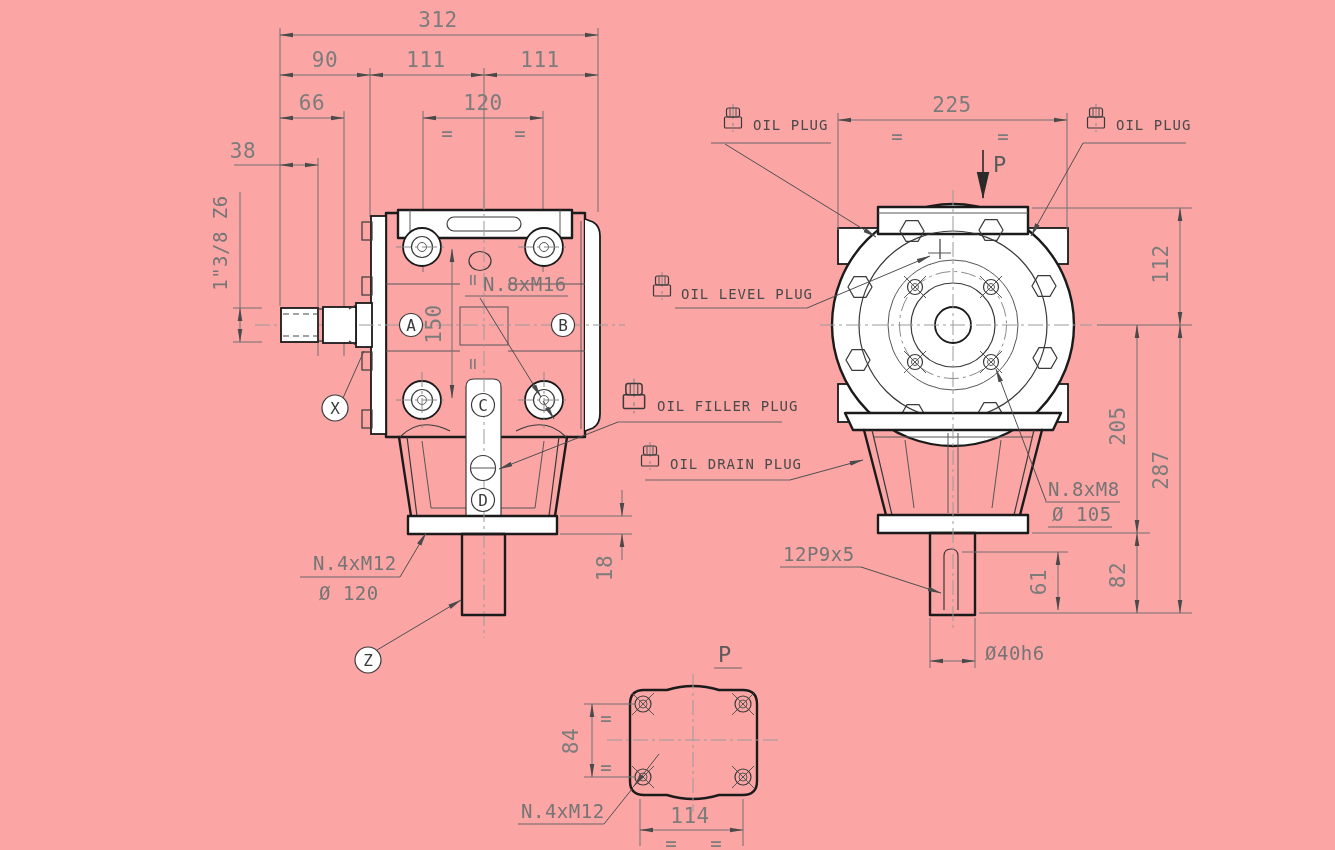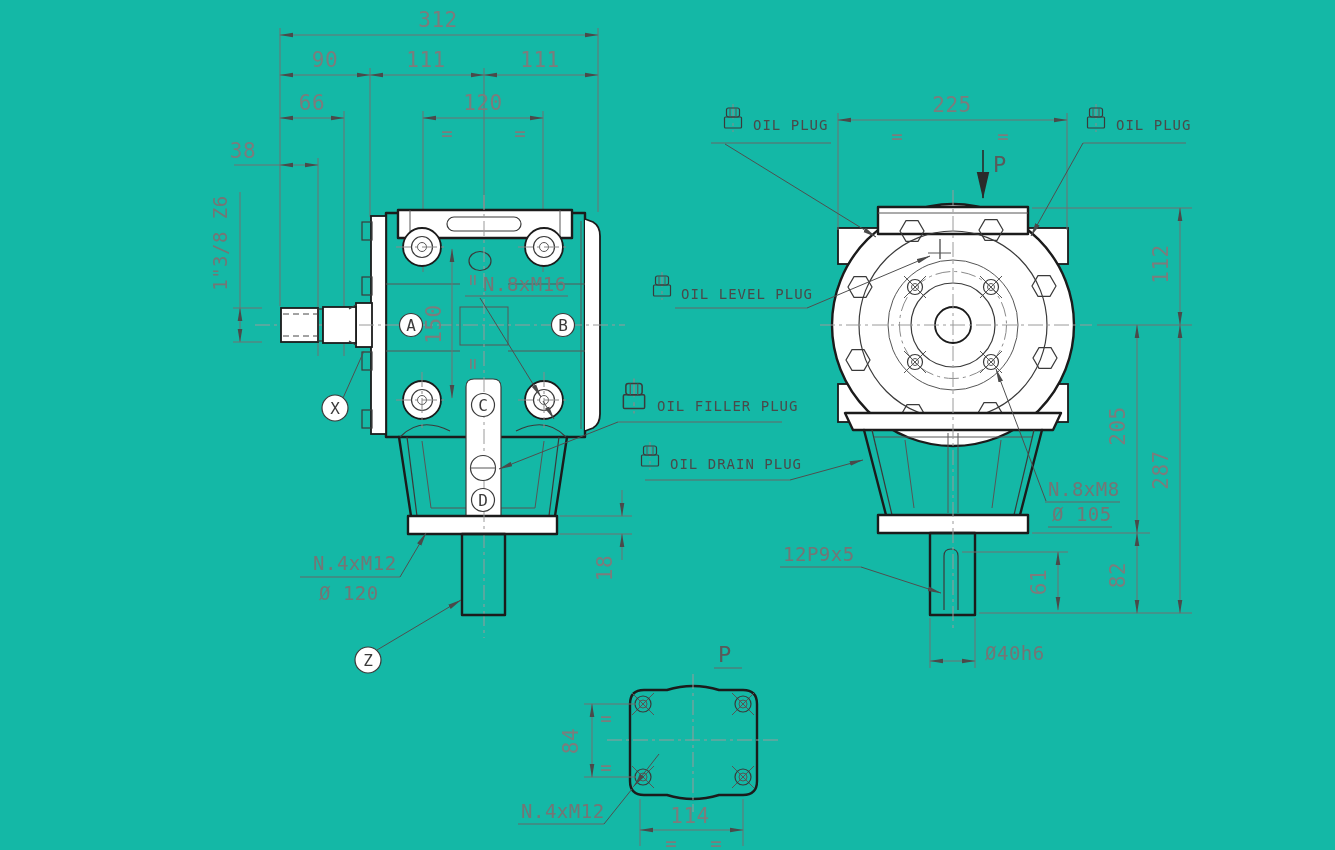--- a/index.html
+++ b/index.html
@@ -1,16 +1,16 @@
 <!DOCTYPE html>
 <html><head>
 <meta charset="utf-8">
 <style>
   html,body{margin:0;padding:0;background:#ffffff;}
-  .stage{position:relative;width:1335px;height:850px;background:#14b8a6;overflow:hidden;}
+  .stage{position:relative;width:1335px;height:850px;background:#fca5a5;overflow:hidden;}
   svg text{font-family:"DejaVu Sans Mono","Liberation Mono",monospace;}
   .ml {stroke:#1b1b1b;stroke-width:2.4;fill:none;stroke-linejoin:round;stroke-linecap:round;}
   .mw {stroke:#1b1b1b;stroke-width:2.4;fill:#ffffff;stroke-linejoin:round;}
   .m2 {stroke:#1b1b1b;stroke-width:1.8;fill:#ffffff;}
   .tn {stroke:#3a3a3a;stroke-width:1.2;fill:none;}
   .tw {stroke:#3a3a3a;stroke-width:1.2;fill:#ffffff;}
   .t2 {stroke:#565656;stroke-width:1;fill:none;}
   .dm {stroke:#707070;stroke-width:1;fill:none;}
   .ld {stroke:#4f4f4f;stroke-width:1;fill:none;}
   .cl {stroke:#9a9a9a;stroke-width:1;fill:none;stroke-dasharray:15 4 3 4;}

